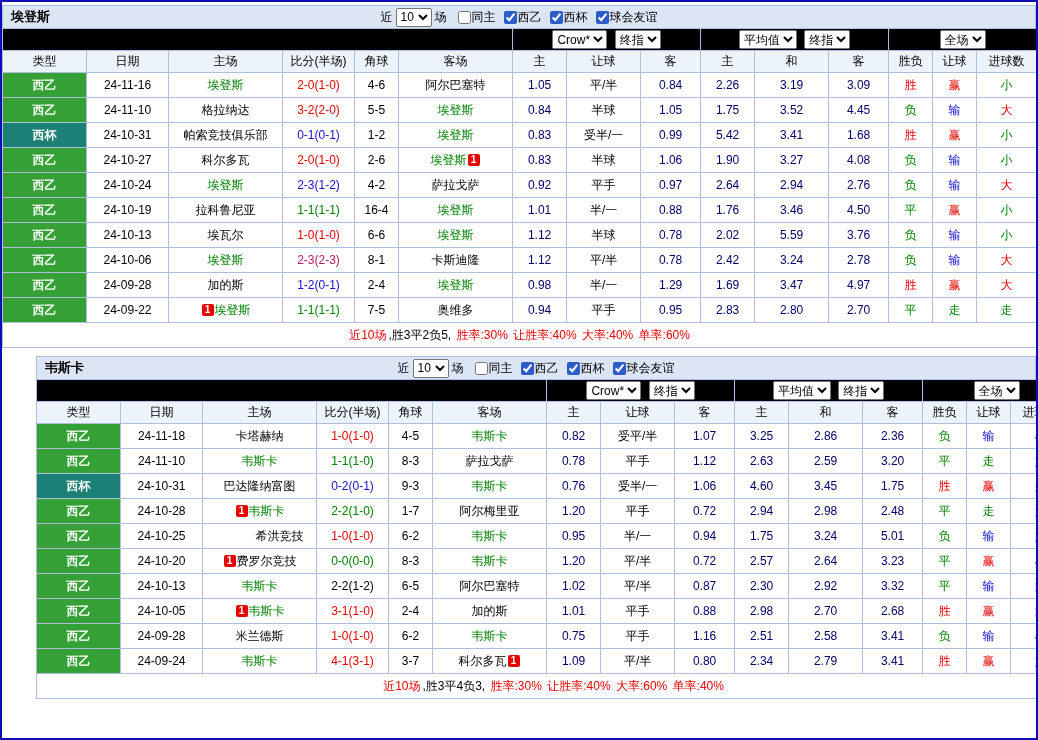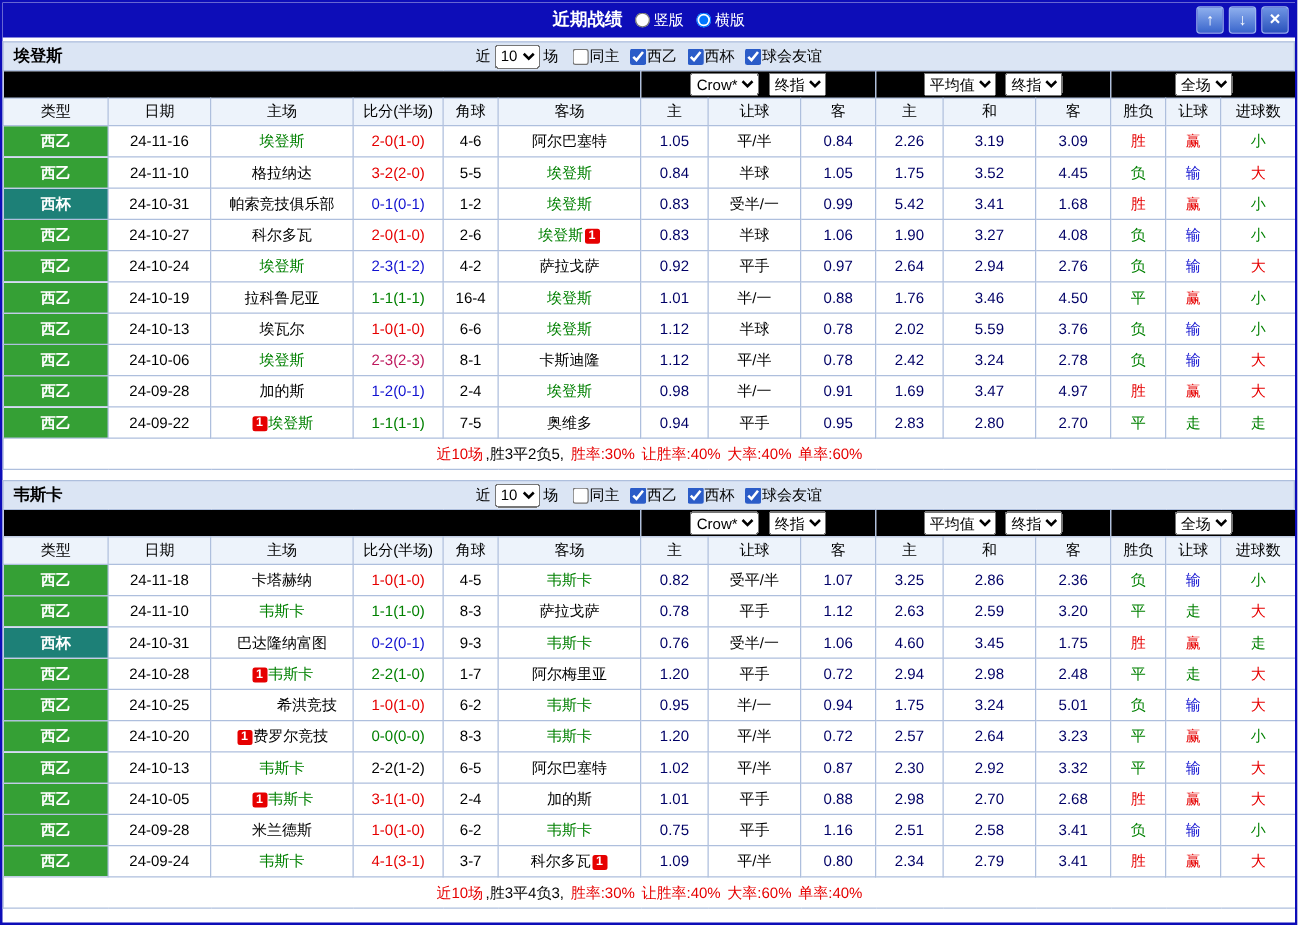--- a/index.html
+++ b/index.html
@@ -11,21 +11,21 @@
   .title-text { font-size:14px; font-weight:bold; }
   .radio-label { display:flex; align-items:center; gap:3px; font-size:12px; cursor:pointer; }
   .radio-label input { width:12px; height:12px; margin:0; }
   .titlebar-buttons { position:absolute; right:5px; top:3px; display:flex; gap:4px; }
   .tb-btn { width:22px; height:22px; border:1px solid #9ab4ec; border-radius:3px;
             background:linear-gradient(#8fb0ee,#3a66cc); color:#fff; font-size:13px; font-weight:bold;
             text-align:center; line-height:18px; cursor:pointer; padding:0; }
   .tb-close { background:linear-gradient(#6f95e4,#2a52bc); font-size:15px; }
 
   .section { margin-top:3px; }
-  .section + .section { margin-top:8px; }
+  .section + .section { margin-top:8px;padding-left:34px; }
   .filter-row { position:relative; height:23px; background:#dbe5f4; border:1px solid #aebfdd; border-bottom:none;
                 display:flex; align-items:center; }
   .team-title { position:absolute; left:8px; font-size:13px; font-weight:bold; color:#000; }
   .filters { margin:0 auto; display:flex; align-items:center; gap:3px; }
   .filters select { height:19px; font-size:12px; }
   .cb-group { display:flex; align-items:center; }
   .cb-label { display:flex; align-items:center; gap:1px; margin-left:8px; cursor:pointer; }
   input[type=checkbox] { width:13px; height:13px; margin:0; accent-color:#2b5cc8; }
 
   .stats-table { width:1034px; border-collapse:collapse; table-layout:fixed; }
@@ -42,38 +42,20 @@
   .hc-cell { color:#000; }
   .red-badge { display:inline-block; width:12px; line-height:12px; font-size:10px; color:#fff;
                border-radius:2px; margin:0 1px; vertical-align:1px; font-weight:bold; }
   .summary-cell { height:25px; background:#fff; text-align:center; }
   .summary-cell span { margin:0 1px; }
 </style>
 </head>
 <body>
 
 <div class="window">
-  <div class="titlebar">
-    <div class="titlebar-center">
-      <span class="title-text">近期战绩</span>
-      <label class="radio-label">
-        <input type="radio" name="layout" style="">
-        <span>竖版</span>
-      </label>
-      <label class="radio-label">
-        <input type="radio" name="layout" checked="" style="">
-        <span>横版</span>
-      </label>
-    </div>
-    <div class="titlebar-buttons">
-      <button class="tb-btn"><span>↑</span></button>
-      <button class="tb-btn"><span>↓</span></button>
-      <button class="tb-btn tb-close"><span>×</span></button>
-    </div>
-  </div>
   <div id="sections-host">
   <div class="section">
     <div class="filter-row">
       <b class="team-title">埃登斯</b>
       <div class="filters">
         <span>近</span>
         <select><option>10</option></select>
         <span>场</span>
         <span class="cb-group">
               <label class="cb-label"><input type="checkbox" style="">同主</label>
@@ -273,21 +255,21 @@
             </tr>
             <tr>
               <td class="league-cell" style="background: rgb(53, 160, 53);">西乙</td>
               <td class="date-cell">24-09-28</td>
               <td class="team-cell"><span class="team-link" style="color: rgb(0, 0, 0);">加的斯</span></td>
               <td class="score-cell"><span class="score-link" style="color: rgb(18, 18, 208);">1-2(0-1)</span></td>
               <td class="corner-cell">2-4</td>
               <td class="team-cell"><span class="team-link" style="color: rgb(0, 128, 0);">埃登斯</span></td>
               <td class="odd-cell">0.98</td>
               <td class="hc-cell">半/一</td>
-              <td class="odd-cell">0.91</td>
+              <td class="odd-cell">1.29</td>
               <td class="odd-cell">1.69</td>
               <td class="odd-cell">3.47</td>
               <td class="odd-cell">4.97</td>
               <td class="res-cell" style="color: rgb(230, 0, 0);">胜</td>
               <td class="res-cell" style="color: rgb(230, 0, 0);">赢</td>
               <td class="res-cell" style="color: rgb(230, 0, 0);">大</td>
             </tr>
             <tr>
               <td class="league-cell" style="background: rgb(53, 160, 53);">西乙</td>
               <td class="date-cell">24-09-22</td>

